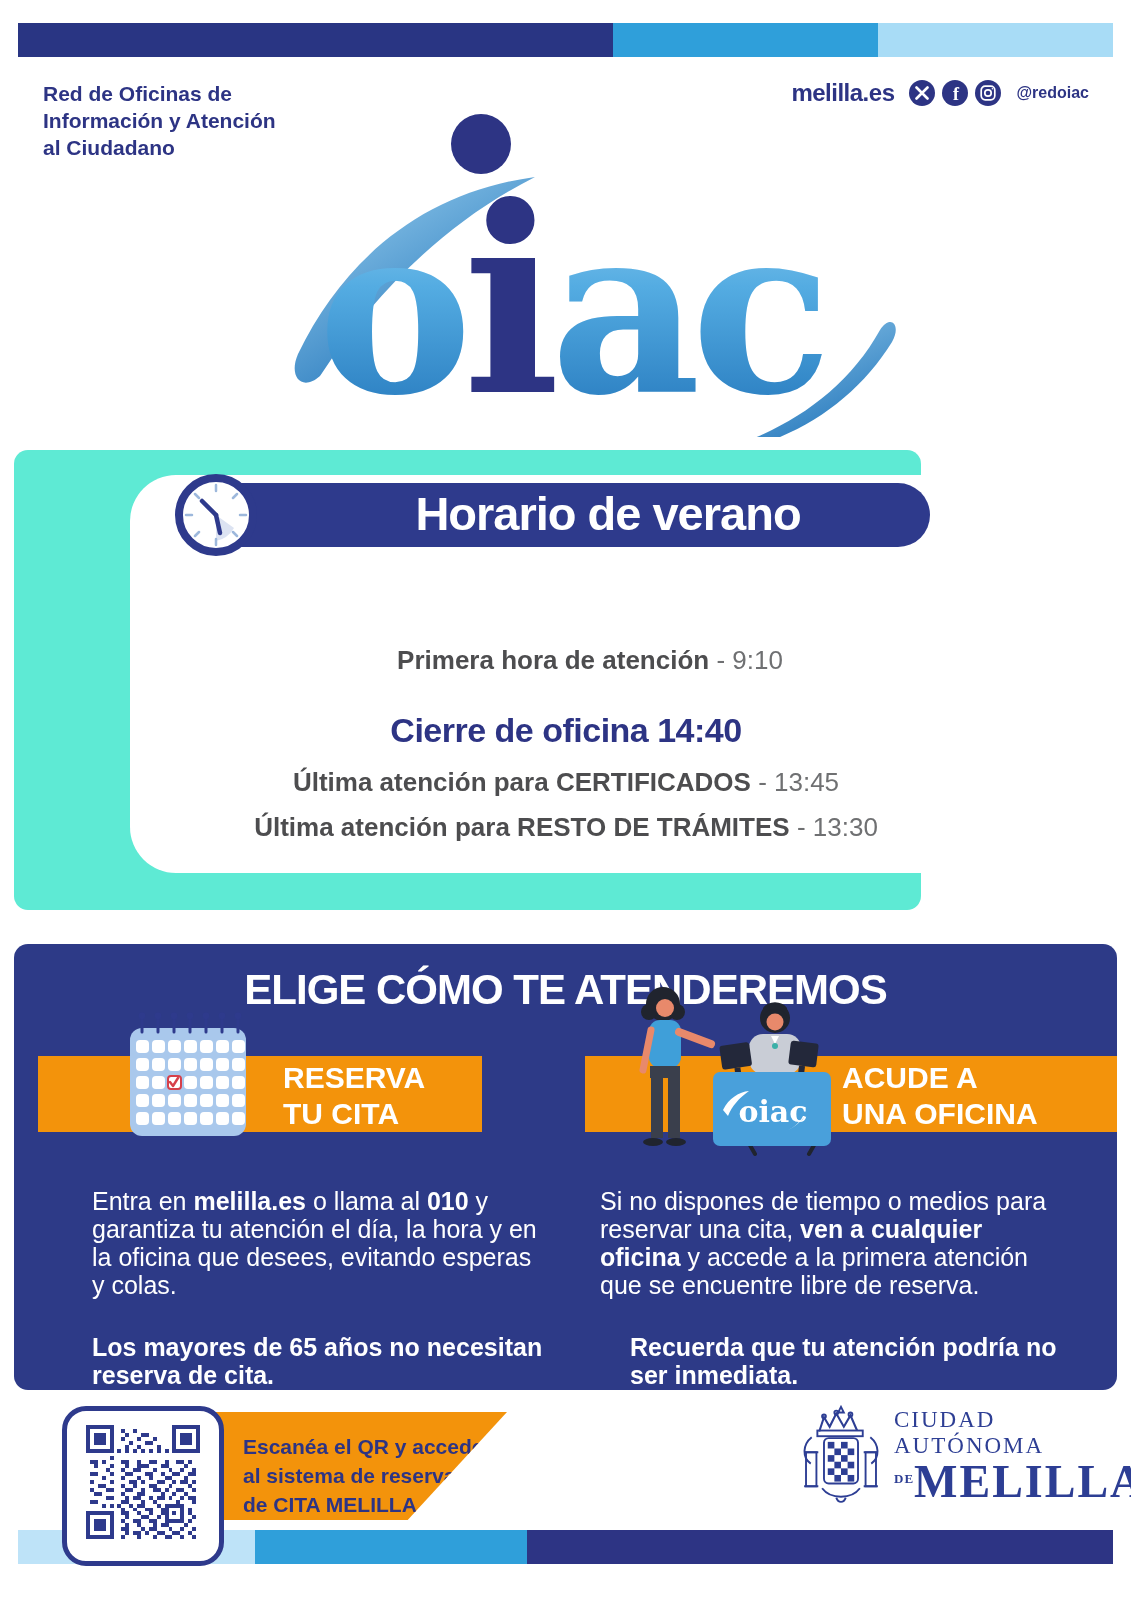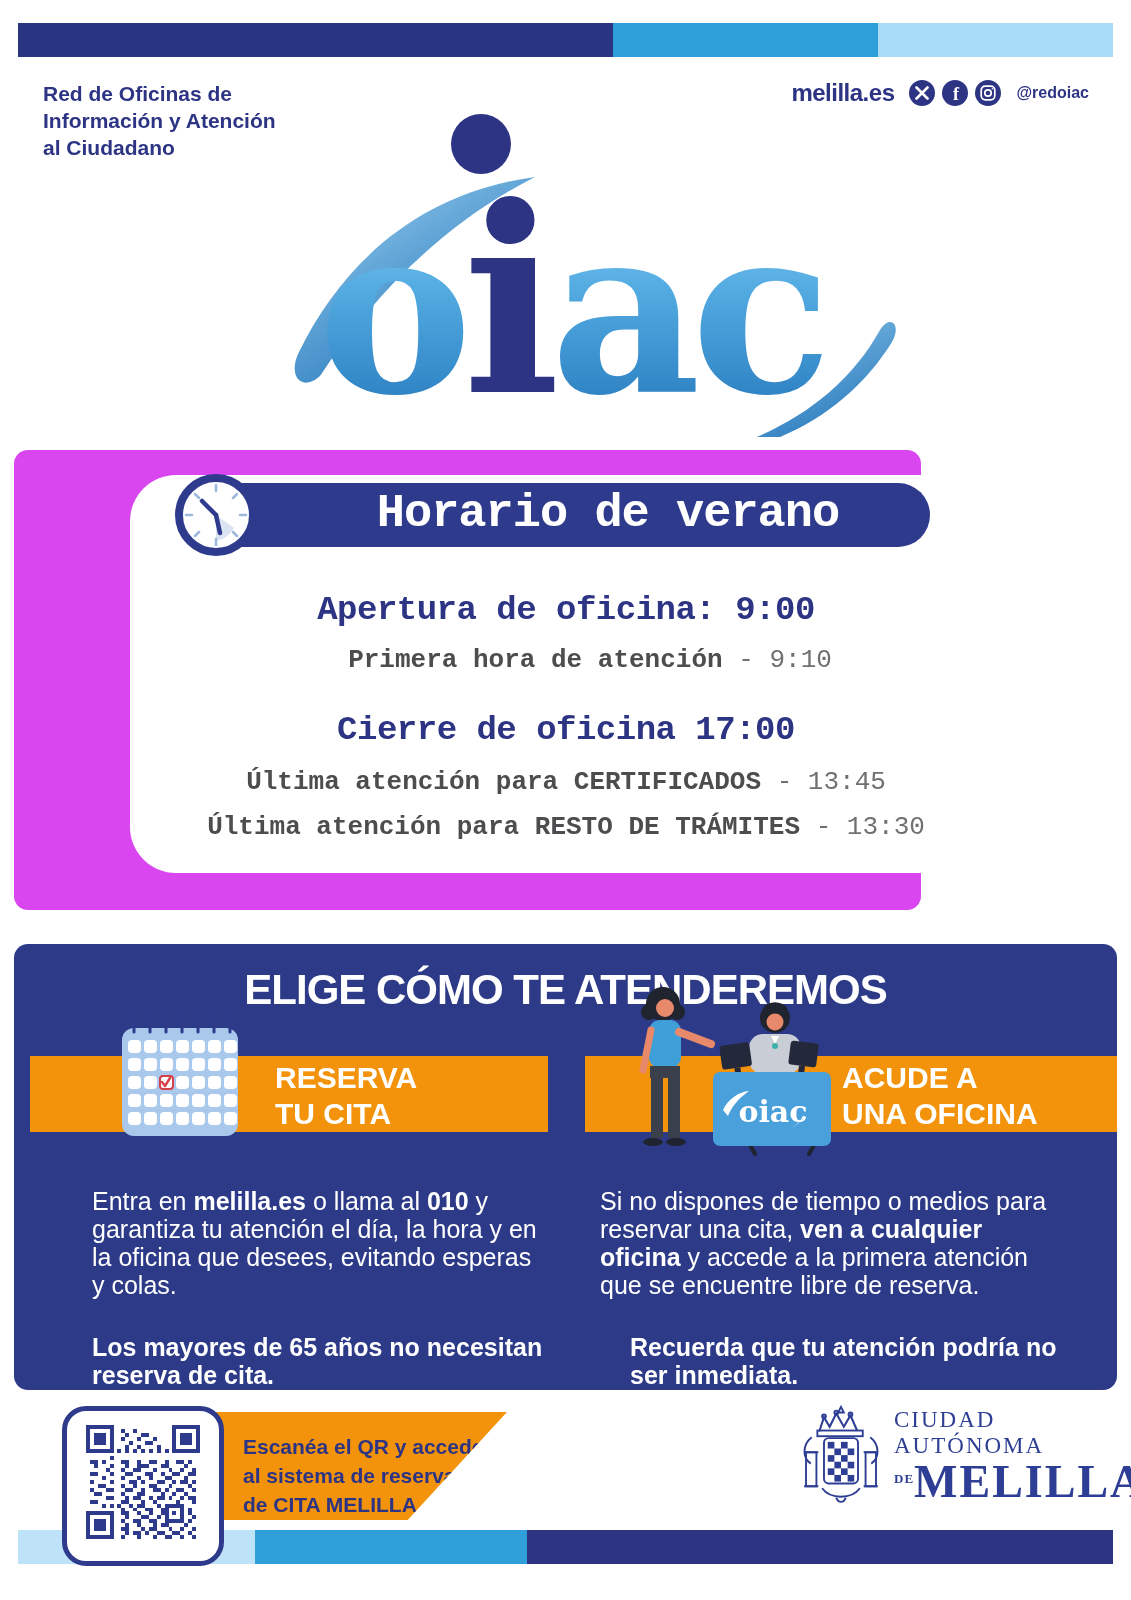--- a/index.html
+++ b/index.html
@@ -20,42 +20,42 @@
   .brand-site{color:#2D3484;font-weight:bold;font-size:24px;letter-spacing:-.5px;margin-right:8px;}
   .soc{width:26px;height:26px;border-radius:50%;background:#2D3484;display:flex;
        align-items:center;justify-content:center;}
   .brand-handle{color:#2D3484;font-weight:bold;font-size:16px;margin-left:8px;}
 
   
   .logo-area{position:absolute;left:240px;top:92px;width:660px;height:345px;}
 
   
   .schedule-card{position:absolute;left:14px;top:450px;width:907px;height:460px;
-                 background:#d946ef;border-radius:14px;font-family:Liberation Mono, monospace;}
+                 background:#5eead4;border-radius:14px;}
   .schedule-inner{position:absolute;left:116px;top:25px;width:872px;height:398px;
                   background:#fff;border-radius:46px;}
   .pill{position:absolute;left:56px;top:8px;width:744px;height:64px;background:#2E3A8C;
         border-radius:34px;}
   .pill-title{position:absolute;left:100px;right:0;top:0;height:64px;line-height:62px;
               text-align:center;color:#fff;font-weight:bold;font-size:47px;letter-spacing:-1px;}
   .clock{position:absolute;left:-14px;top:-12px;}
   .sch-line{position:absolute;left:0;width:100%;text-align:center;}
   .sch-h{font-size:34px;font-weight:bold;color:#2D3484;letter-spacing:-.5px;}
   .sch-d{font-size:26px;color:#6F7072;}
   .sch-d b{color:#4D4D4F;}
   .open-h{top:116px;} .open-d{top:170px;margin-left:24px;} .close-h{top:236px;}
   .close-d1{top:292px;} .close-d2{top:337px;text-align:center;}
 
   
   .choose-card{position:absolute;left:14px;top:944px;width:1103px;height:446px;
                background:#2D3A87;border-radius:14px;color:#fff;}
   .choose-title{position:absolute;top:22px;left:0;width:100%;text-align:center;
                 font-size:42px;font-weight:bold;letter-spacing:-1px;}
   .banner{position:absolute;top:112px;height:76px;background:#F3930B;}
-  .banner-left{left:16px;width:518px;text-decoration:underline;}
+  .banner-left{left:24px;width:444px;text-decoration:underline;}
   .banner-right{left:571px;right:0;}
   .banner-text{position:absolute;top:4px;font-size:30px;line-height:36px;font-weight:bold;color:#fff;}
   .banner-left .banner-text{left:245px;}
   .banner-right .banner-text{left:257px;}
   .banner-text span{display:block;}
   .calendar{position:absolute;left:84px;top:-50px;}
   .illustration{position:absolute;left:42px;top:-78px;}
   .para{position:absolute;font-size:25px;line-height:28px;color:#fff;width:452px;}
   .para b{font-weight:bold;}
   .p-left1{left:78px;top:218px;}
@@ -155,26 +155,25 @@
               <path d="M44 14v6 M74 44h-6 M44 74v-6 M14 44h6 M65 23l-4 4 M65 65l-4-4 M23 65l4-4 M23 23l4 4"></path>
             </g>
             <g stroke="#2E3A8C" stroke-width="4.5" stroke-linecap="round">
               <path d="M44 44 L30 30"></path>
                 <path d="M44 44 L48 62"></path>
             </g>
           </svg>
         </span>
         <span class="pill-title">Horario de verano</span>
       </div>
-      <div class="sch-line sch-h open-h">Apertura de oficina: 9:00</div>
       <div class="sch-line sch-d open-d">
         <b>Primera hora de atención</b>
         <span>- 9:10</span>
       </div>
-      <div class="sch-line sch-h close-h">Cierre de oficina 17:00</div>
+      <div class="sch-line sch-h close-h">Cierre de oficina 14:40</div>
       <div class="sch-line sch-d close-d1">
         <b>Última atención para CERTIFICADOS</b>
         <span>- 13:45</span>
       </div>
       <div class="sch-line sch-d close-d2">
         <b>Última atención para RESTO DE TRÁMITES</b>
         <span>- 13:30</span>
       </div>
     </div>
   </section>

